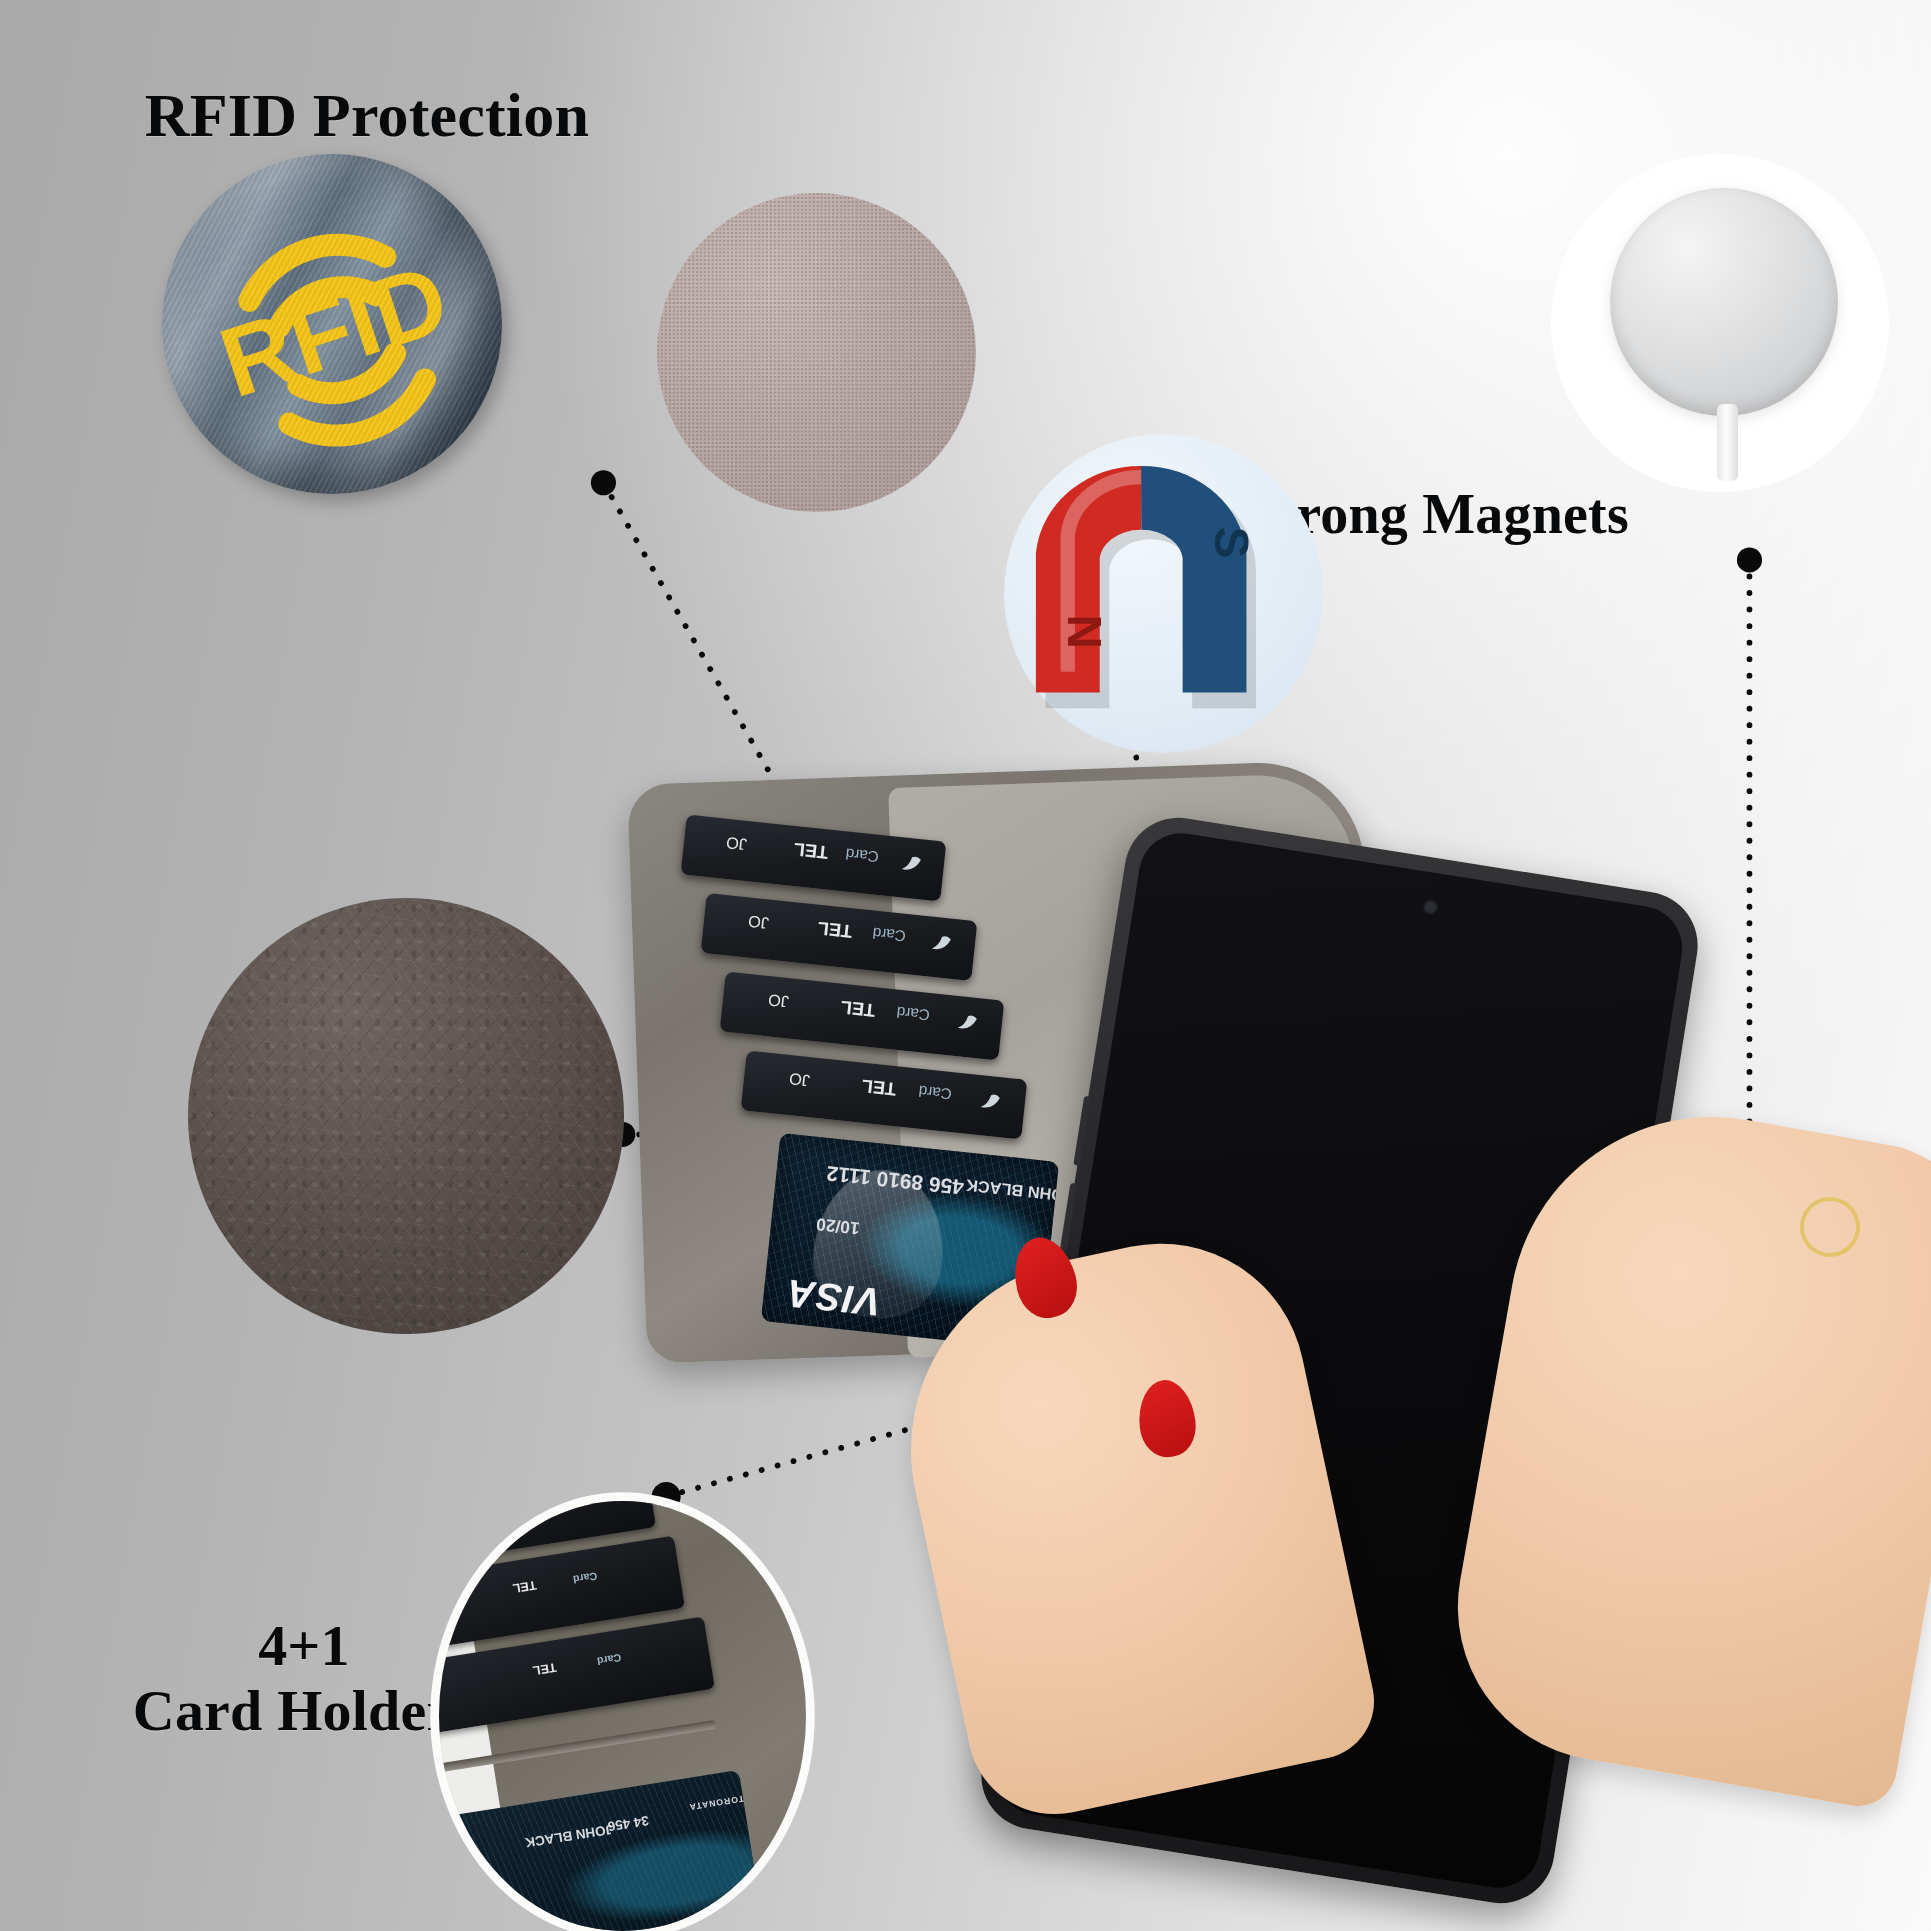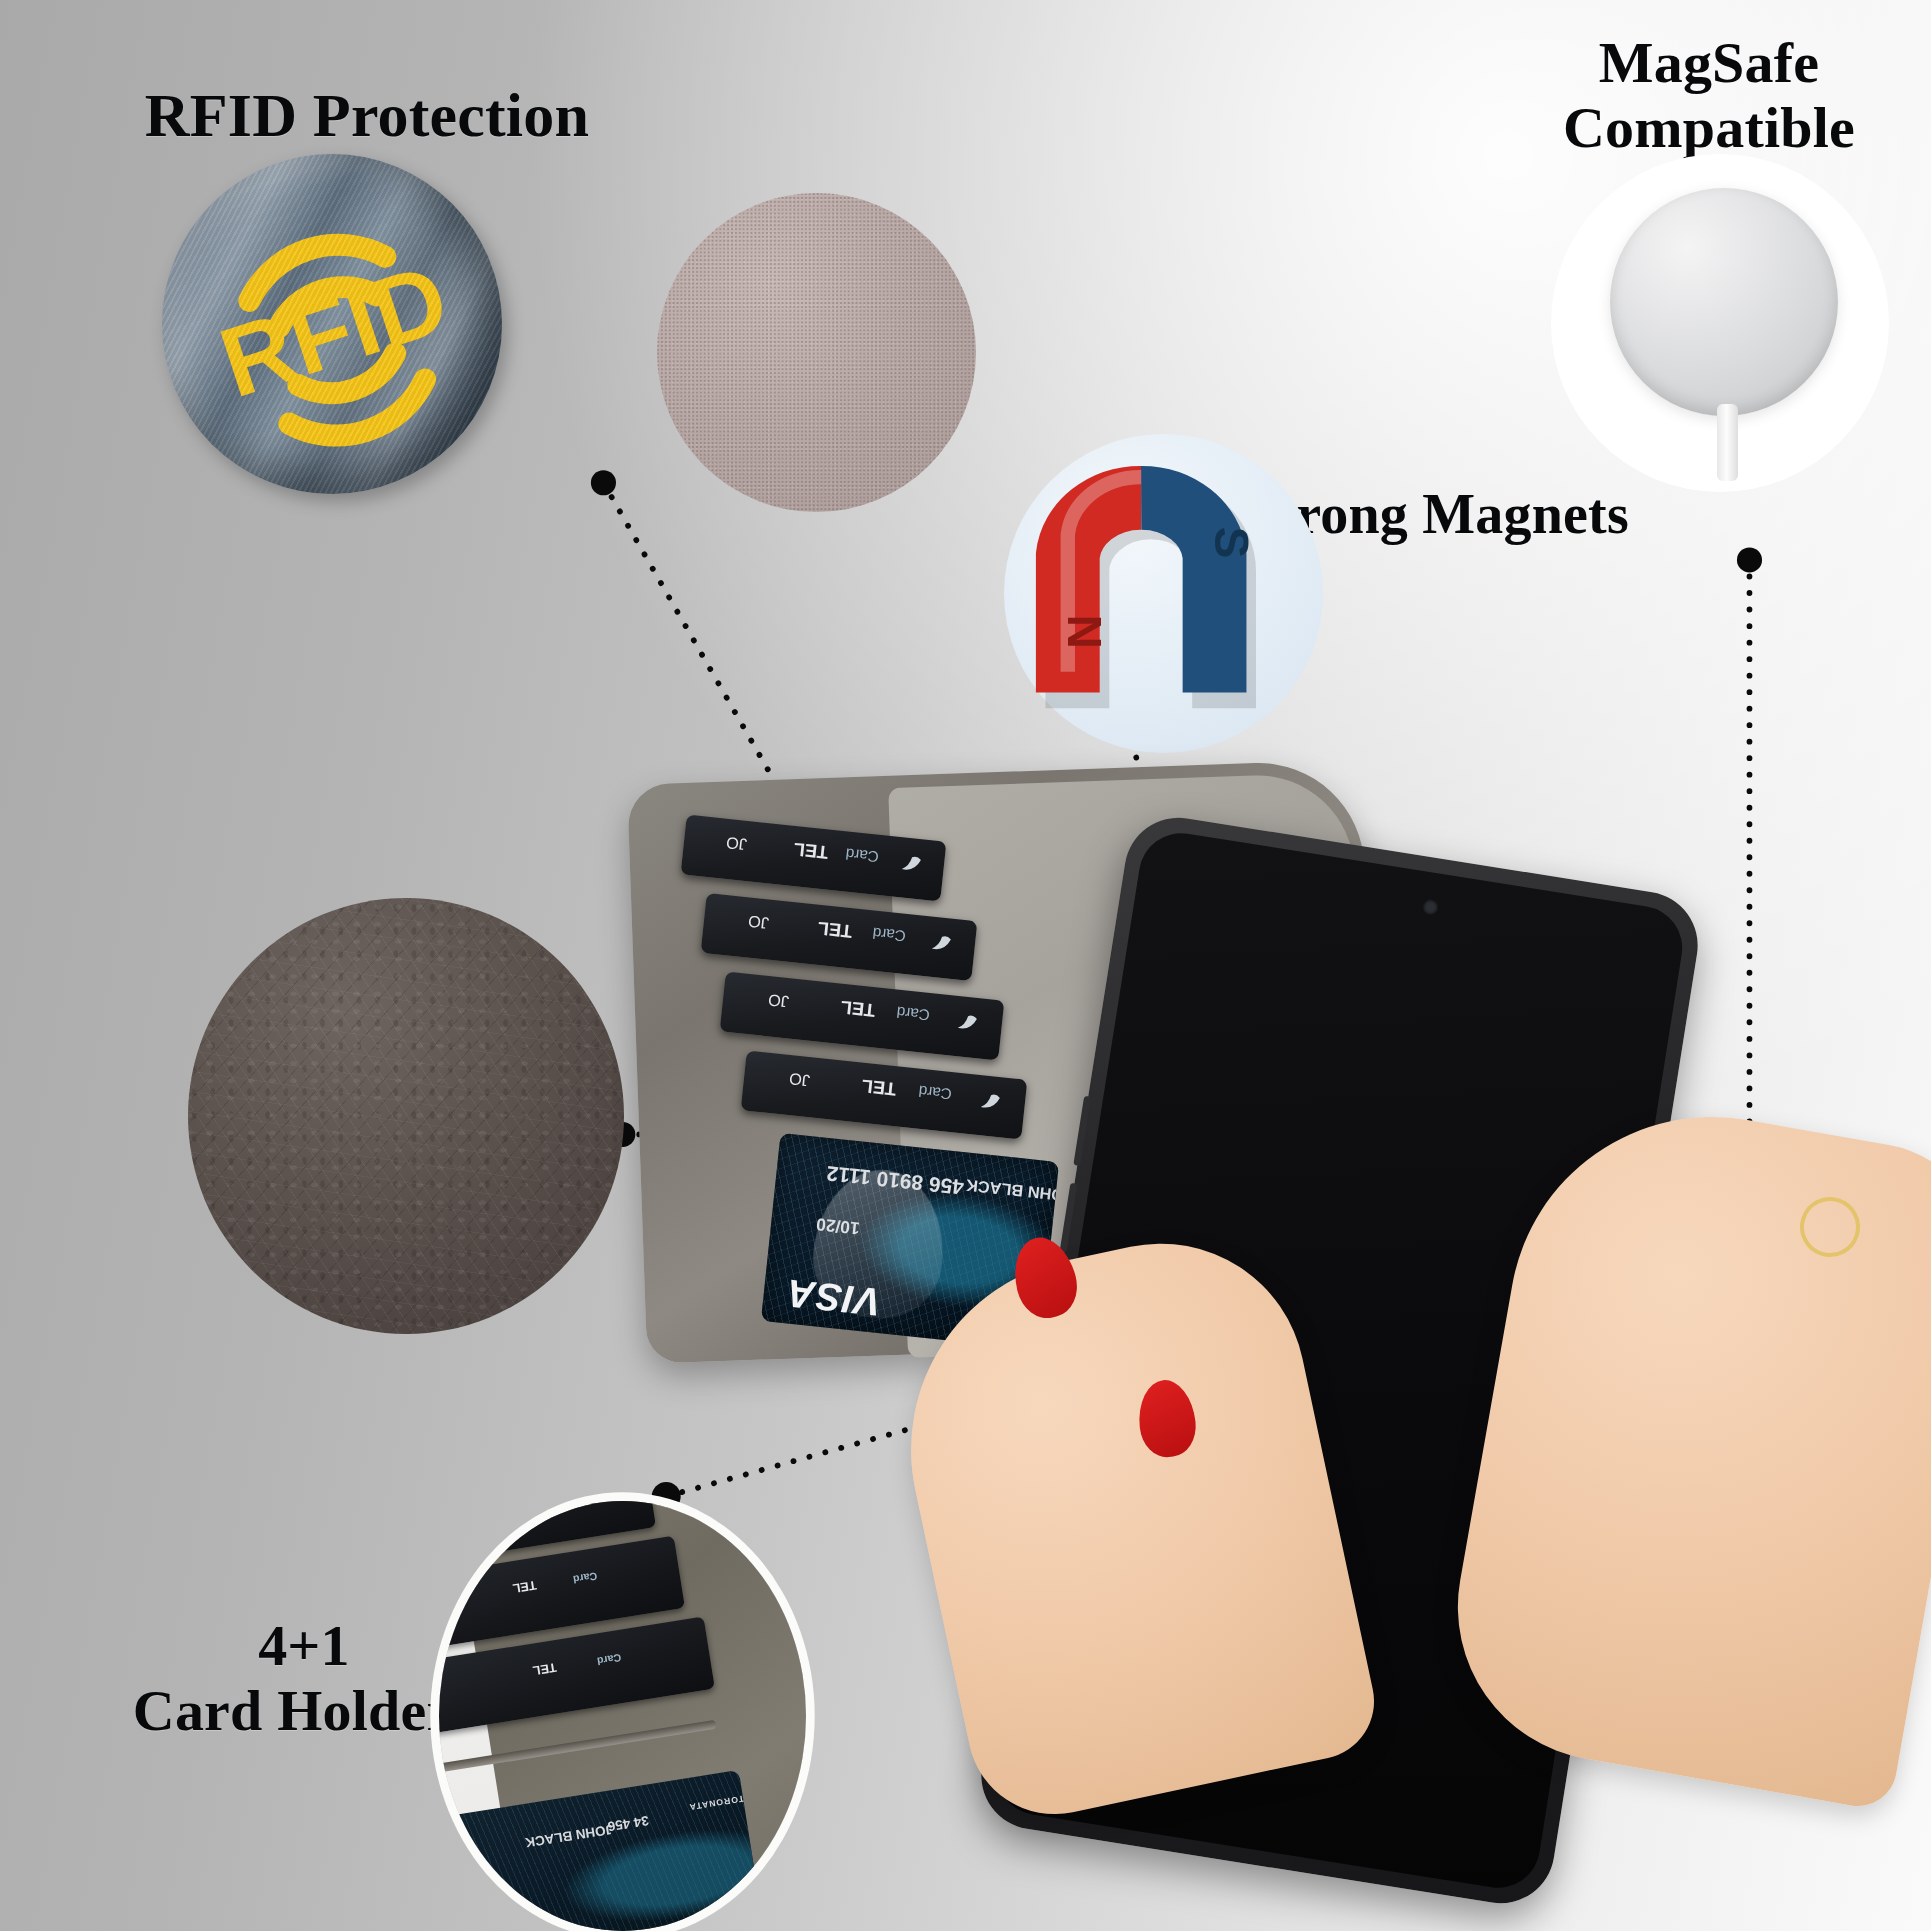--- a/index.html
+++ b/index.html
@@ -195,22 +195,20 @@
         <path d="M58 148 A 58 58 0 0 0 142 148"></path>
         <path d="M70 128 A 42 42 0 0 0 130 128"></path>
       </g>
       <text x="100" y="124" transform="rotate(-18 100 100)" text-anchor="middle" font-family="Liberation Sans, sans-serif" font-weight="700" font-size="58" fill="#F5C518">RFID</text>
     </svg>
   </div>
 
 
   <div class="swatch suede" style="left:657px;top:193px;width:319px;height:319px;"></div>
 
-  <div class="cap" style="left:1487px;top:31px;width:444px;font-size:58px;">MagSafe
-Compatible</div>
 
   <div class="magsafe-blob" style="left:1551px;top:154px;width:338px;height:338px;"></div>
   <div class="magsafe-puck" style="left:1610px;top:188px;width:228px;height:228px;"></div>
   <div class="magsafe-cable" style="left:1717px;top:404px;width:21px;height:77px;"></div>
 
   <div class="cap" style="left:1246px;top:483px;width:454px;font-size:56px;text-align:left;">Strong Magnets</div>
 
   <div class="magnet-circle" style="left:1004px;top:434px;width:319px;height:319px;">
     <svg class="magnet-svg" viewBox="0 0 200 200">
       <g transform="translate(6,14)">

